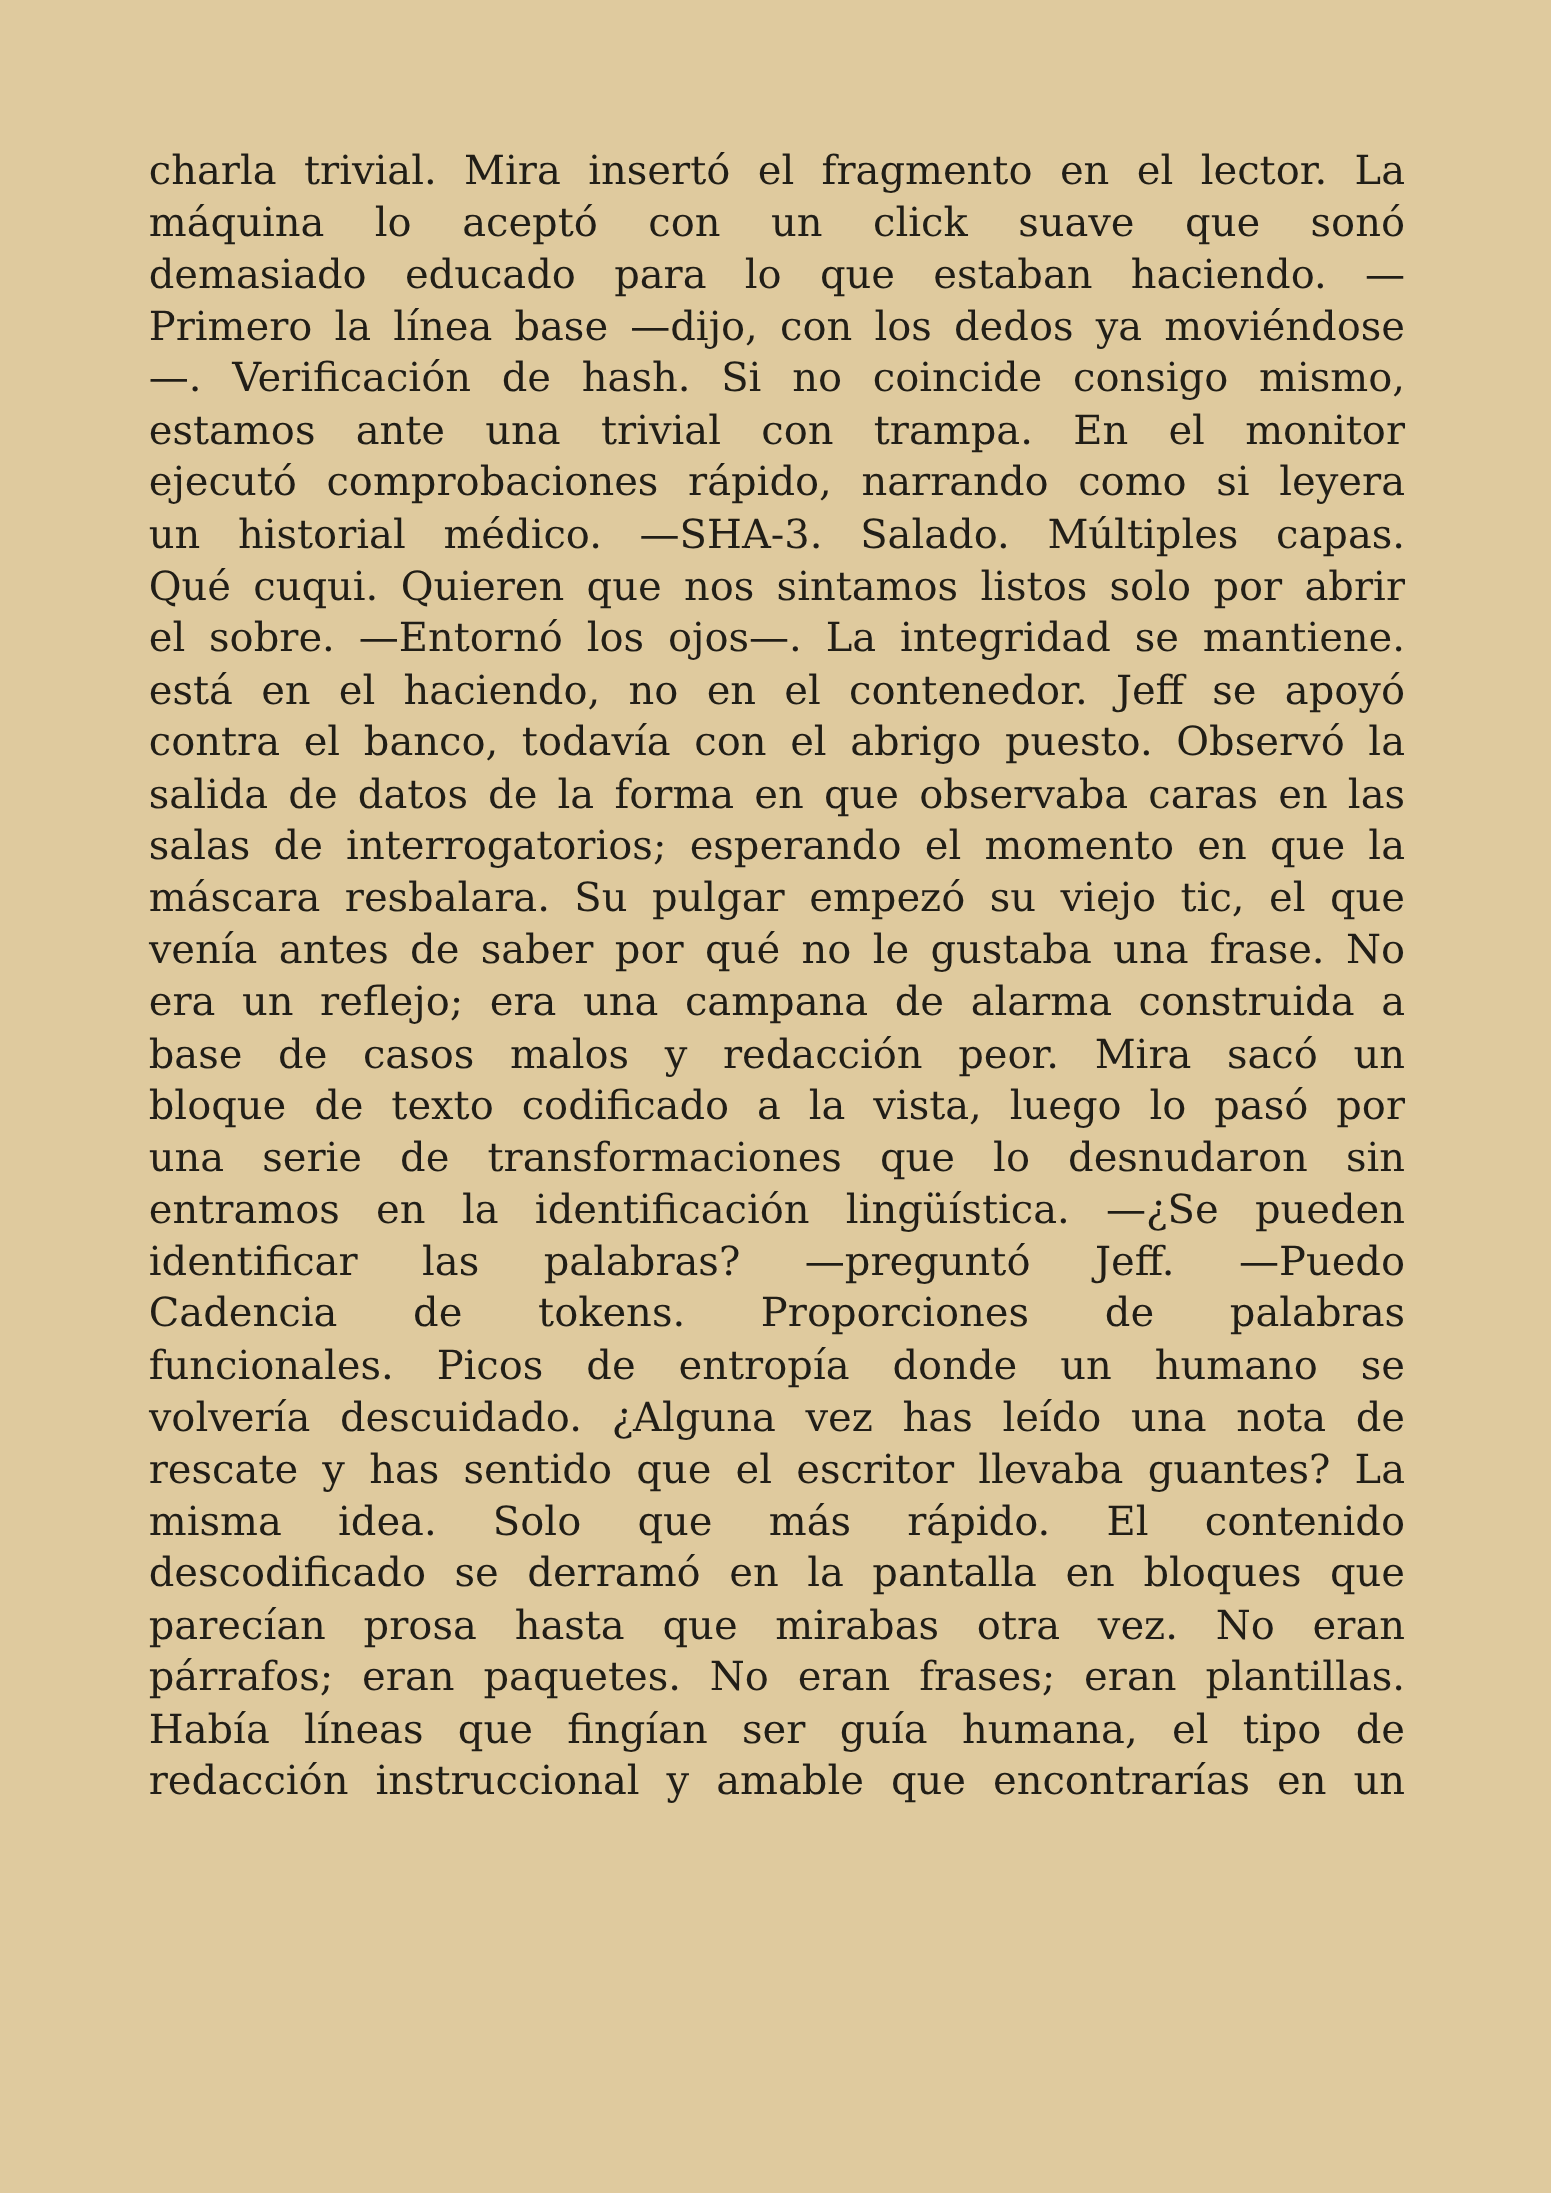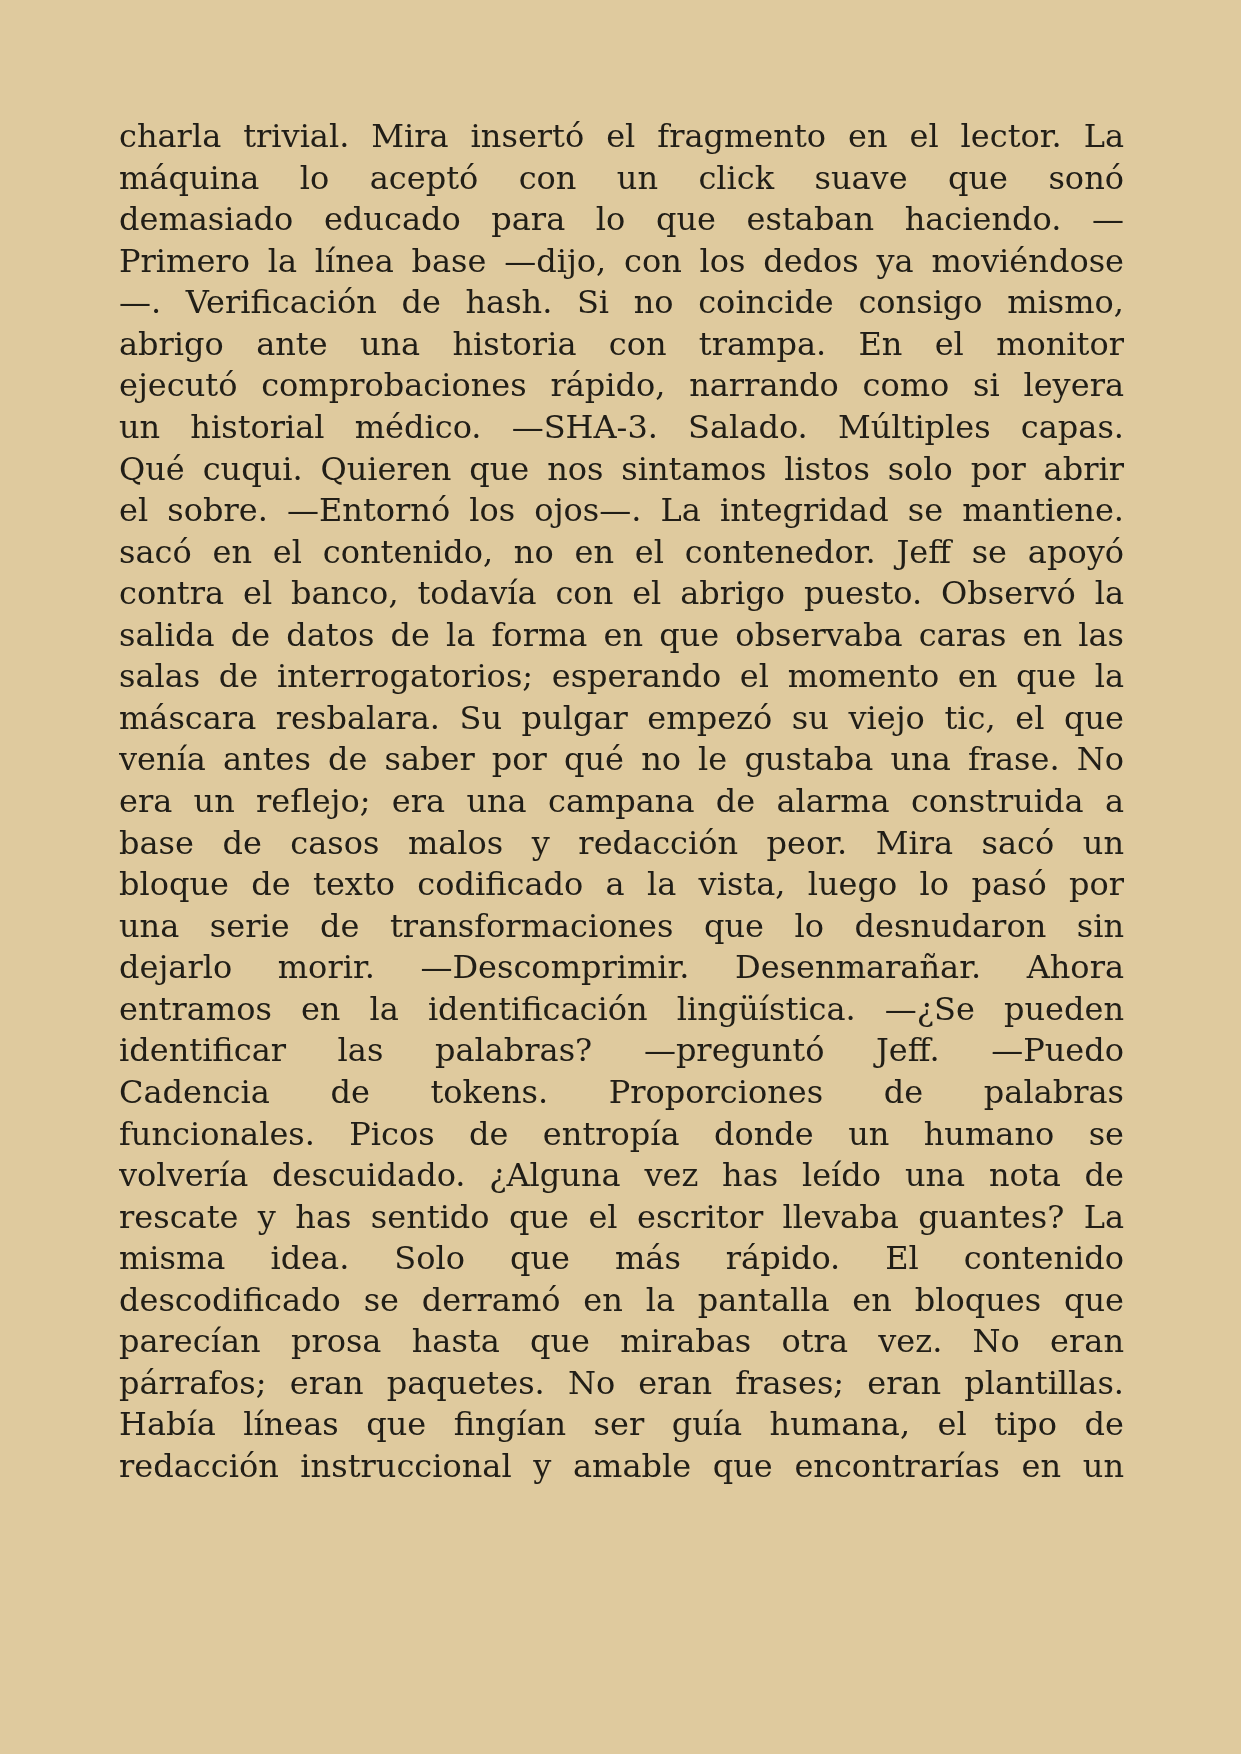--- a/index.html
+++ b/index.html
@@ -34,36 +34,35 @@
 </style>
 </head>
 <body>
 
 <div class="page">
   <div class="line">charla trivial. Mira insertó el fragmento en el lector. La</div>
   <div class="line">máquina lo aceptó con un click suave que sonó</div>
   <div class="line">demasiado educado para lo que estaban haciendo. —</div>
   <div class="line">Primero la línea base —dijo, con los dedos ya moviéndose</div>
   <div class="line">—. Verificación de hash. Si no coincide consigo mismo,</div>
-  <div class="line">abrigo ante una historia con trampa. En el monitor</div>
+  <div class="line">estamos ante una trivial con trampa. En el monitor</div>
   <div class="line">ejecutó comprobaciones rápido, narrando como si leyera</div>
   <div class="line">un historial médico. —SHA-3. Salado. Múltiples capas.</div>
   <div class="line">Qué cuqui. Quieren que nos sintamos listos solo por abrir</div>
   <div class="line">el sobre. —Entornó los ojos—. La integridad se mantiene.</div>
-  <div class="line">sacó en el contenido, no en el contenedor. Jeff se apoyó</div>
+  <div class="line">está en el haciendo, no en el contenedor. Jeff se apoyó</div>
   <div class="line">contra el banco, todavía con el abrigo puesto. Observó la</div>
   <div class="line">salida de datos de la forma en que observaba caras en las</div>
   <div class="line">salas de interrogatorios; esperando el momento en que la</div>
   <div class="line">máscara resbalara. Su pulgar empezó su viejo tic, el que</div>
   <div class="line">venía antes de saber por qué no le gustaba una frase. No</div>
   <div class="line">era un reflejo; era una campana de alarma construida a</div>
   <div class="line">base de casos malos y redacción peor. Mira sacó un</div>
   <div class="line">bloque de texto codificado a la vista, luego lo pasó por</div>
   <div class="line">una serie de transformaciones que lo desnudaron sin</div>
-  <div class="line">dejarlo morir. —Descomprimir. Desenmarañar. Ahora</div>
   <div class="line">entramos en la identificación lingüística. —¿Se pueden</div>
   <div class="line">identificar las palabras? —preguntó Jeff. —Puedo</div>
   <div class="line">Cadencia de tokens. Proporciones de palabras</div>
   <div class="line">funcionales. Picos de entropía donde un humano se</div>
   <div class="line">volvería descuidado. ¿Alguna vez has leído una nota de</div>
   <div class="line">rescate y has sentido que el escritor llevaba guantes? La</div>
   <div class="line">misma idea. Solo que más rápido. El contenido</div>
   <div class="line">descodificado se derramó en la pantalla en bloques que</div>
   <div class="line">parecían prosa hasta que mirabas otra vez. No eran</div>
   <div class="line">párrafos; eran paquetes. No eran frases; eran plantillas.</div>

